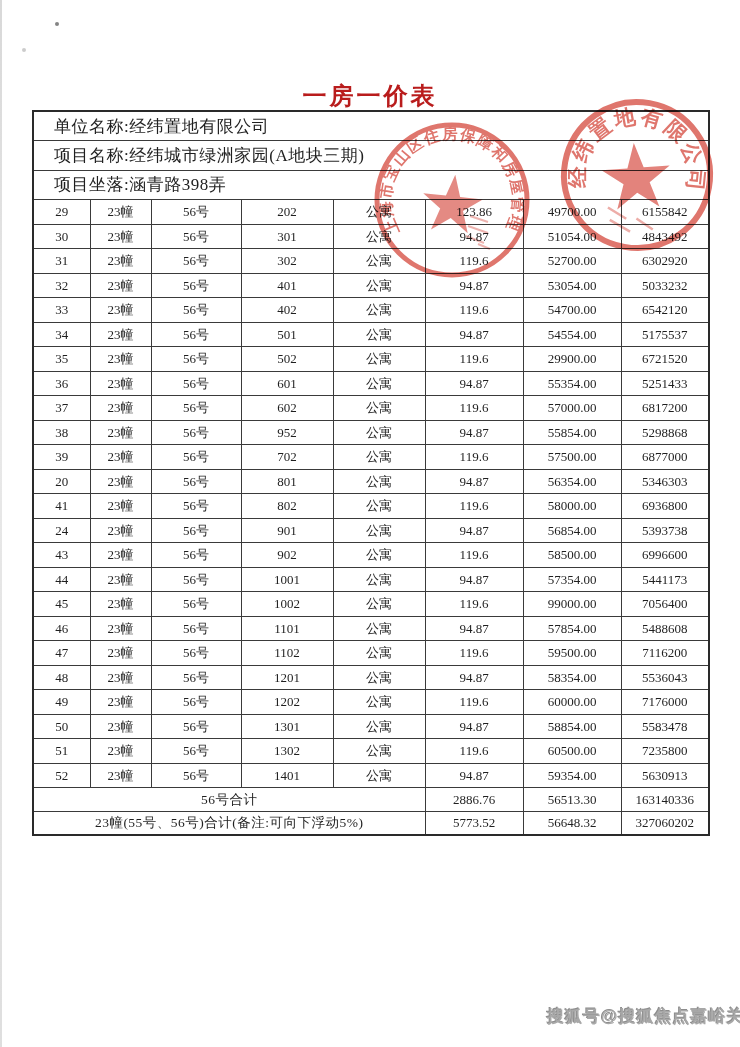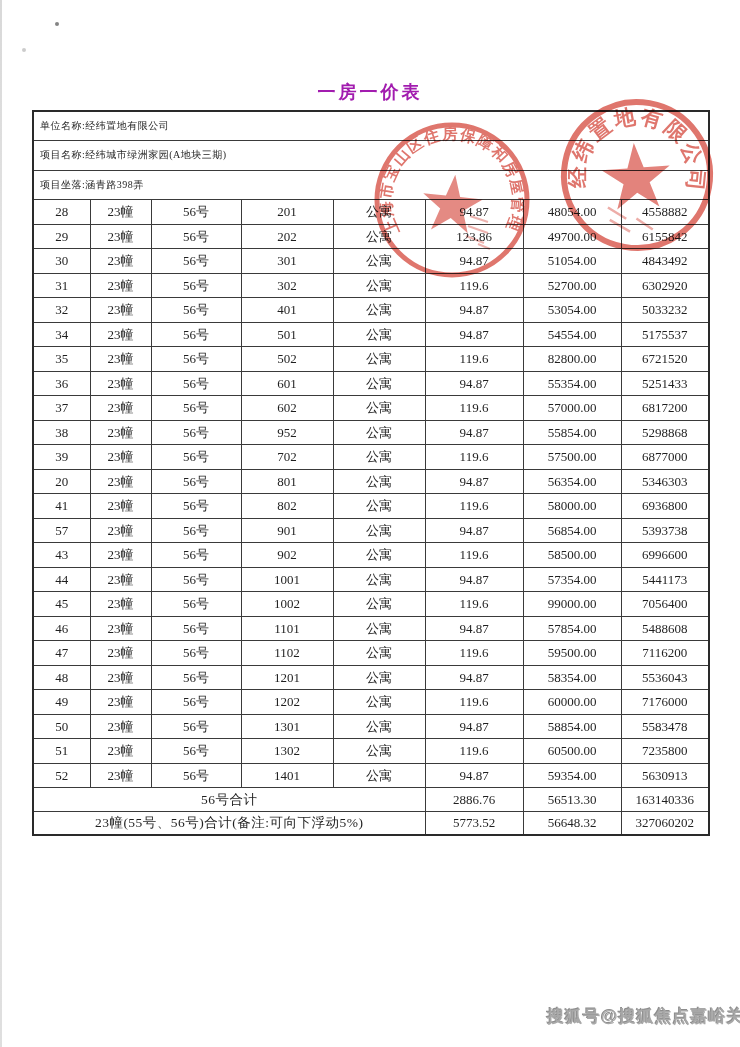--- a/index.html
+++ b/index.html
@@ -7,33 +7,33 @@
     position:relative;width:740px;height:1047px;background:#ffffff;
     overflow:hidden;font-family:"Liberation Serif","DejaVu Serif",serif;color:#1f1f1f;
   }
   .scan-edge{position:absolute;left:0;top:0;width:2px;height:100%;
     background:linear-gradient(#b9b9b9,#d6d6d6 40%,#c4c4c4);opacity:.55;}
   .speck{position:absolute;border-radius:50%;}
   .speck.s1{left:55px;top:22px;width:4px;height:4px;background:#6f6f6f;opacity:.85;}
   .speck.s2{left:22px;top:48px;width:4px;height:4px;background:#9a9a9a;opacity:.5;}
   .title{
     position:absolute;top:80px;left:0;right:0;margin:0;text-align:center;
-    font-size:18px;font-weight:700;letter-spacing:3px;color:#a21caf;
+    font-size:24px;font-weight:700;letter-spacing:3px;color:#b91c1c;
   }
   table.price-table{
     position:absolute;left:32px;top:110px;width:676px;
     border-collapse:collapse;table-layout:fixed;
     border:2px solid #2a2a2a;
   }
   table.price-table td{
     border:1px solid #3a3a3a;padding:0;text-align:center;vertical-align:middle;
     font-size:13px;line-height:1;overflow:hidden;white-space:nowrap;
   }
   tr.info-row{height:29.5px;}
-  tr.info-row td{text-align:left;padding-left:6px;font-size:10px;letter-spacing:.5px;}
+  tr.info-row td{text-align:left;padding-left:20px;font-size:17px;letter-spacing:.5px;}
   tr.data-row{height:24.5px;}
   tr.summary-row{height:23.5px;padding-left:44px;}
   tr.summary-row td.label{font-size:13.5px;letter-spacing:.5px;}
   td.bold{font-weight:700;font-size:13.5px;letter-spacing:-0.3px;}
   .stamp{position:absolute;mix-blend-mode:multiply;opacity:.82;}
   .stamp-left{left:366px;top:112px;}
   .stamp-right{left:556px;top:92px;transform:rotate(10deg);}
   .stamp text{font-family:"Liberation Serif","DejaVu Serif",serif;font-weight:700;}
   .watermark{
     position:absolute;left:547px;top:1005px;white-space:nowrap;
@@ -70,30 +70,20 @@
       </tr>
       <tr class="info-row">
         <td colspan="8">项目名称:经纬城市绿洲家园(A地块三期)</td>
       </tr>
       <tr class="info-row">
         <td colspan="8">项目坐落:涵青路398弄</td>
       </tr>
     </tbody>
     <tbody id="rows-body">
         <tr class="data-row">
-          <td>28</td>
-          <td>23幢</td>
-          <td>56号</td>
-          <td>201</td>
-          <td>公寓</td>
-          <td>94.87</td>
-          <td>48054.00</td>
-          <td>4558882</td>
-        </tr>
-        <tr class="data-row">
           <td>29</td>
           <td>23幢</td>
           <td>56号</td>
           <td>202</td>
           <td>公寓</td>
           <td>123.86</td>
           <td>49700.00</td>
           <td>6155842</td>
         </tr>
         <tr class="data-row">
@@ -120,37 +110,47 @@
           <td>32</td>
           <td>23幢</td>
           <td>56号</td>
           <td>401</td>
           <td>公寓</td>
           <td>94.87</td>
           <td>53054.00</td>
           <td>5033232</td>
         </tr>
         <tr class="data-row">
+          <td>33</td>
+          <td>23幢</td>
+          <td>56号</td>
+          <td>402</td>
+          <td>公寓</td>
+          <td>119.6</td>
+          <td>54700.00</td>
+          <td>6542120</td>
+        </tr>
+        <tr class="data-row">
           <td>34</td>
           <td>23幢</td>
           <td>56号</td>
           <td>501</td>
           <td>公寓</td>
           <td>94.87</td>
           <td>54554.00</td>
           <td>5175537</td>
         </tr>
         <tr class="data-row">
           <td>35</td>
           <td>23幢</td>
           <td>56号</td>
           <td>502</td>
           <td>公寓</td>
           <td>119.6</td>
-          <td>82800.00</td>
+          <td>29900.00</td>
           <td>6721520</td>
         </tr>
         <tr class="data-row">
           <td>36</td>
           <td>23幢</td>
           <td>56号</td>
           <td>601</td>
           <td>公寓</td>
           <td>94.87</td>
           <td>55354.00</td>
@@ -200,21 +200,21 @@
           <td>41</td>
           <td>23幢</td>
           <td>56号</td>
           <td>802</td>
           <td>公寓</td>
           <td>119.6</td>
           <td>58000.00</td>
           <td>6936800</td>
         </tr>
         <tr class="data-row">
-          <td>57</td>
+          <td>24</td>
           <td>23幢</td>
           <td>56号</td>
           <td>901</td>
           <td>公寓</td>
           <td>94.87</td>
           <td>56854.00</td>
           <td>5393738</td>
         </tr>
         <tr class="data-row">
           <td>43</td>

